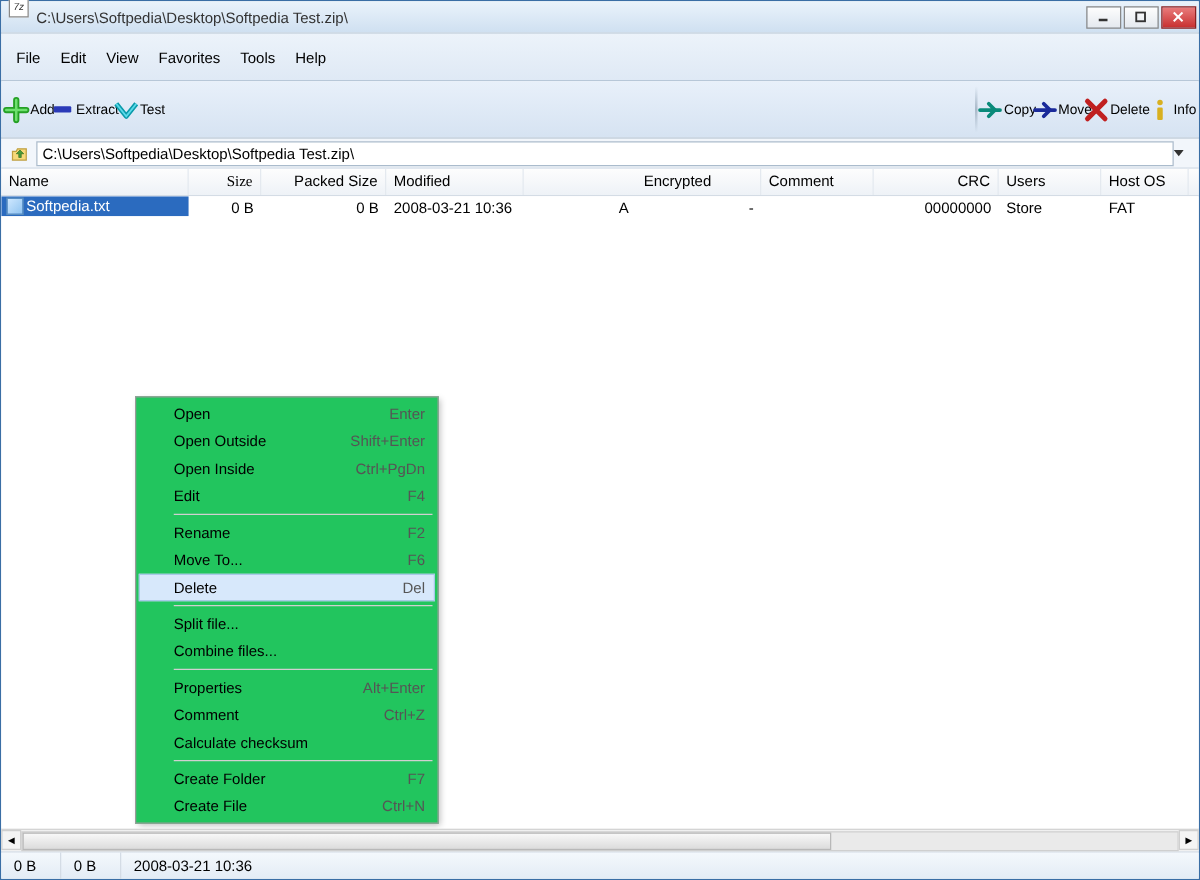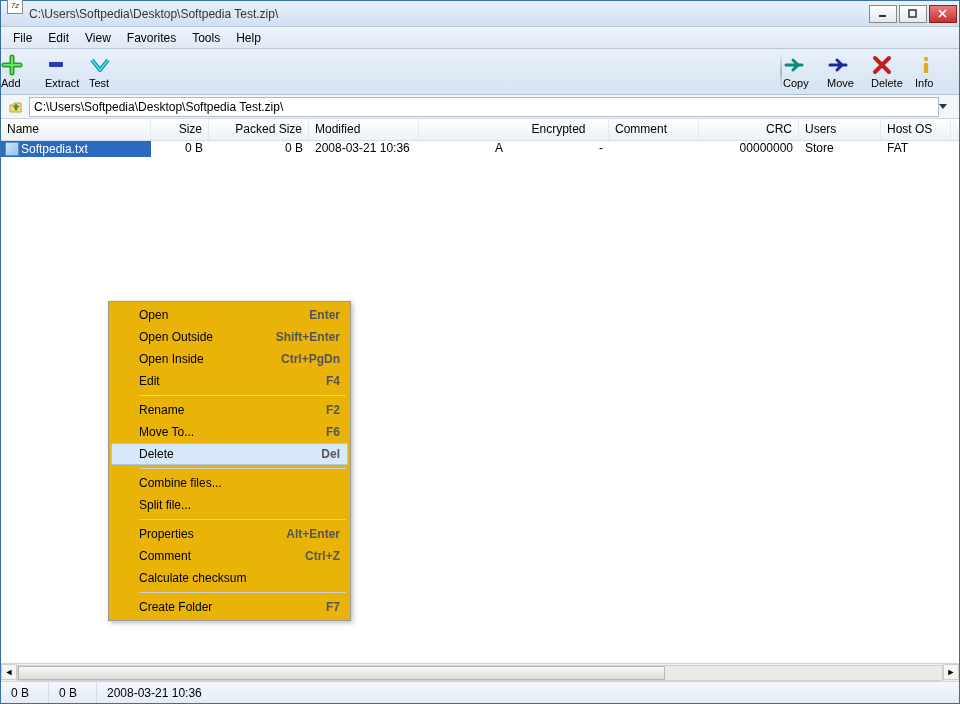--- a/index.html
+++ b/index.html
@@ -4,49 +4,49 @@
 <style>
 * { box-sizing: border-box; margin: 0; padding: 0; font-family: "Segoe UI", Tahoma, sans-serif; font-size: 12px; }
 html, body { width: 960px; height: 704px; overflow: hidden; background: #d7e4f2; }
 .window { width: 960px; height: 704px; border: 1px solid #3a6ea5; background: #fff; display: flex; flex-direction: column; }
 .titlebar { height: 26px; background: linear-gradient(to bottom, #eaf3fb, #cfe0f1); display: flex; align-items: center; padding: 0 2px; border-bottom: 1px solid #b8c7d6; }
 .titlebar-icon { width: 16px; height: 16px; background: #fff; border: 1px solid #888; margin: 0 6px 16px 4px; display: flex; align-items: center; justify-content: center; font-size: 8px; color: #333; font-style: italic; }
 .titlebar-text { flex: 1; color: #333; }
 .win-controls { display: flex; gap: 2px; }
 .win-btn { width: 28px; height: 18px; border: 1px solid #888; background: linear-gradient(to bottom, #fdfdfd, #e4e9ef); display: flex; align-items: center; justify-content: center; font-size: 10px; cursor: pointer; }
 .win-close { background: linear-gradient(to bottom, #e97c7c, #c83030); color: #fff; border-color: #8b2020; }
-.menubar { height: 22px; background: linear-gradient(to bottom, #ecf3fa, #dfe9f5); display: flex; align-items: center; padding: 0 4px; border-bottom: 1px solid #b7c7d8; }
+.menubar { height: 38px; background: linear-gradient(to bottom, #ecf3fa, #dfe9f5); display: flex; align-items: center; padding: 0 4px; border-bottom: 1px solid #b7c7d8; }
 .menu-item { padding: 2px 8px; cursor: pointer; }
 .toolbar { height: 46px; background: linear-gradient(to bottom, #e8f0fa, #d6e3f2); display: flex; justify-content: space-between; border-bottom: 1px solid #b0c0d0; }
 .tool-group { display: flex; }
-.tool-btn { width: 44px; display: flex; flex-direction: column; align-items: flex-start; justify-content: center; cursor: pointer; padding: 2px 0; }
+.tool-btn { width: 44px; display: flex; flex-direction: row; align-items: center; justify-content: center; cursor: pointer; padding: 2px 0; }
 .tool-icon { width: 22px; height: 22px; display: flex; align-items: center; justify-content: center; }
 .tool-label { font-size: 11px; margin-top: 1px; }
 .sep { width: 2px; background: linear-gradient(to bottom, transparent, #a8b8c8, transparent); margin: 4px 1px; }
 .addressbar { height: 24px; display: flex; align-items: center; background: #f2f6fb; border-bottom: 1px solid #cdd8e4; padding: 0 2px; }
 .up-icon { width: 18px; height: 18px; margin: 0 4px; cursor: pointer; display: flex; align-items: center; justify-content: center; }
 .address-input { flex: 1; height: 20px; border: 1px solid #abc; background: #fff; padding: 0 4px; }
 .drop-arrow { width: 18px; text-align: center; cursor: pointer; }
 .headers { height: 22px; display: flex; background: linear-gradient(to bottom, #fdfdfd, #eef2f7); border-bottom: 1px solid #d4dce5; }
 .hcol { border-right: 1px solid #e4e9ef; padding: 3px 6px; overflow: hidden; white-space: nowrap; cursor: pointer; }
 .filelist { flex: 1; background: #fff; overflow: hidden; position: relative; }
-.file-row { height: 16px; display: flex; align-items: flex-start; }
+.file-row { height: 16px; display: flex; align-items: flex-end; }
 .fcell { padding: 0 6px; overflow: hidden; white-space: nowrap; }
 .sel-name { background: #2b6bbf; color: #fff; display: flex; align-items: center; height: 16px; padding: 0 4px; }
 .file-icon { width: 14px; height: 14px; background: linear-gradient(135deg, #cfe8ff, #8fc3f0); border: 1px solid #5a8fc0; margin-right: 2px; }
 .hscroll { height: 18px; background: #f0f0f0; border-top: 1px solid #d4d4d4; display: flex; align-items: center; }
 .hscroll-track { flex: 1; height: 16px; background: #eaeaea; border: 1px solid #cfcfcf; margin: 0 16px; position: relative; }
 .hscroll-thumb { position: absolute; left: 0; width: 70%; height: 100%; background: linear-gradient(to bottom, #f8f8f8, #dcdcdc); border: 1px solid #b8b8b8; }
 .hscroll-arrow { width: 16px; height: 16px; border: 1px solid #cfcfcf; background: #f4f4f4; display: flex; align-items: center; justify-content: center; font-size: 9px; position: absolute; top: 0; }
 .statusbar { height: 22px; background: linear-gradient(to bottom, #f4f8fc, #e3ecf5); border-top: 1px solid #cdd8e4; display: flex; align-items: center; }
 .status-cell { padding: 0 10px; border-right: 1px solid #d4dce5; height: 100%; display: flex; align-items: center; }
-.context-menu { position: absolute; left: 107px; top: 160px; width: 243px; background: #eab308; border: 1px solid #9a9a9a; box-shadow: 2px 2px 5px rgba(0,0,0,0.25); padding: 2px; }
+.context-menu { position: absolute; left: 107px; top: 160px; width: 243px; background: #22c55e; border: 1px solid #9a9a9a; box-shadow: 2px 2px 5px rgba(0,0,0,0.25); padding: 2px; }
 .ctx-item { height: 22px; display: flex; align-items: center; padding: 0 8px 0 28px; position: relative; cursor: pointer; }
 .ctx-item:hover, .ctx-hover { background: #d7e8fb; border: 1px solid #a8c8e8; padding: 0 7px 0 27px; }
-.ctx-shortcut { margin-left: auto; color: #555; font-weight: bold; }
+.ctx-shortcut { margin-left: auto; color: #555; }
 .ctx-sep { height: 1px; background: #d0d0d0; margin: 3px 2px 3px 28px; }
 svg { display: block; }
 </style>
 </head>
 <body>
 
 <div class="window">
 
   <div class="titlebar">
     <div class="titlebar-icon">7z</div>
@@ -159,25 +159,25 @@
     <input class="address-input" value="C:\Users\Softpedia\Desktop\Softpedia Test.zip\" style="">
     <div class="drop-arrow">
       <svg width="8" height="6">
           <path d="M0 0 L8 0 L4 5 Z" fill="#333"></path>
         </svg>
     </div>
   </div>
 
   <div class="headers" id="headers">
       <div class="hcol" style="width: 150px; text-align: left;">Name</div>
-      <div class="hcol" style="width: 58px; text-align: right;">Size</div>
+      <div class="hcol" style="width: 58px; text-align: right; font-family: Liberation Serif, serif;">Size</div>
       <div class="hcol" style="width: 100px; text-align: right;">Packed Size</div>
       <div class="hcol" style="width: 110px; text-align: left;">Modified</div>
       <div class="hcol" style="width: 90px;  margin-top: 28px;">Attributes</div>
-      <div class="hcol" style="width: 100px; text-align: center;">Encrypted</div>
+      <div class="hcol" style="width: 100px; text-align: left;">Encrypted</div>
       <div class="hcol" style="width: 90px; text-align: left;">Comment</div>
       <div class="hcol" style="width: 100px; text-align: right;">CRC</div>
       <div class="hcol" style="width: 82px; text-align: left;">Users</div>
       <div class="hcol" style="width: 70px; text-align: left;">Host OS</div>
     </div>
 
   <div class="filelist" id="filelist">
       <div class="file-row">
         <div class="fcell" style="width: 150px; text-align: left; padding: 0px;">
           <span class="sel-name">
@@ -220,41 +220,45 @@
         <div class="ctx-item">
           <span>Move To...</span>
           <span class="ctx-shortcut">F6</span>
         </div>
         <div class="ctx-item ctx-hover">
           <span>Delete</span>
           <span class="ctx-shortcut">Del</span>
         </div>
         <div class="ctx-sep"></div>
         <div class="ctx-item">
+          <span>Split file...</span>
+        </div>
+        <div class="ctx-item">
           <span>Combine files...</span>
-        </div>
-        <div class="ctx-item">
-          <span>Split file...</span>
         </div>
         <div class="ctx-sep"></div>
         <div class="ctx-item">
           <span>Properties</span>
           <span class="ctx-shortcut">Alt+Enter</span>
         </div>
         <div class="ctx-item">
           <span>Comment</span>
           <span class="ctx-shortcut">Ctrl+Z</span>
         </div>
         <div class="ctx-item">
           <span>Calculate checksum</span>
         </div>
         <div class="ctx-sep"></div>
         <div class="ctx-item">
           <span>Create Folder</span>
           <span class="ctx-shortcut">F7</span>
+        </div>
+        <div class="ctx-item">
+          <span>Create File</span>
+          <span class="ctx-shortcut">Ctrl+N</span>
         </div>
       </div>
   </div>
 
   <div class="hscroll" style="position:relative;">
     <div class="hscroll-arrow" style="left:0;">◄</div>
     <div class="hscroll-track">
       <div class="hscroll-thumb"></div>
     </div>
     <div class="hscroll-arrow" style="right:0;">►</div>

